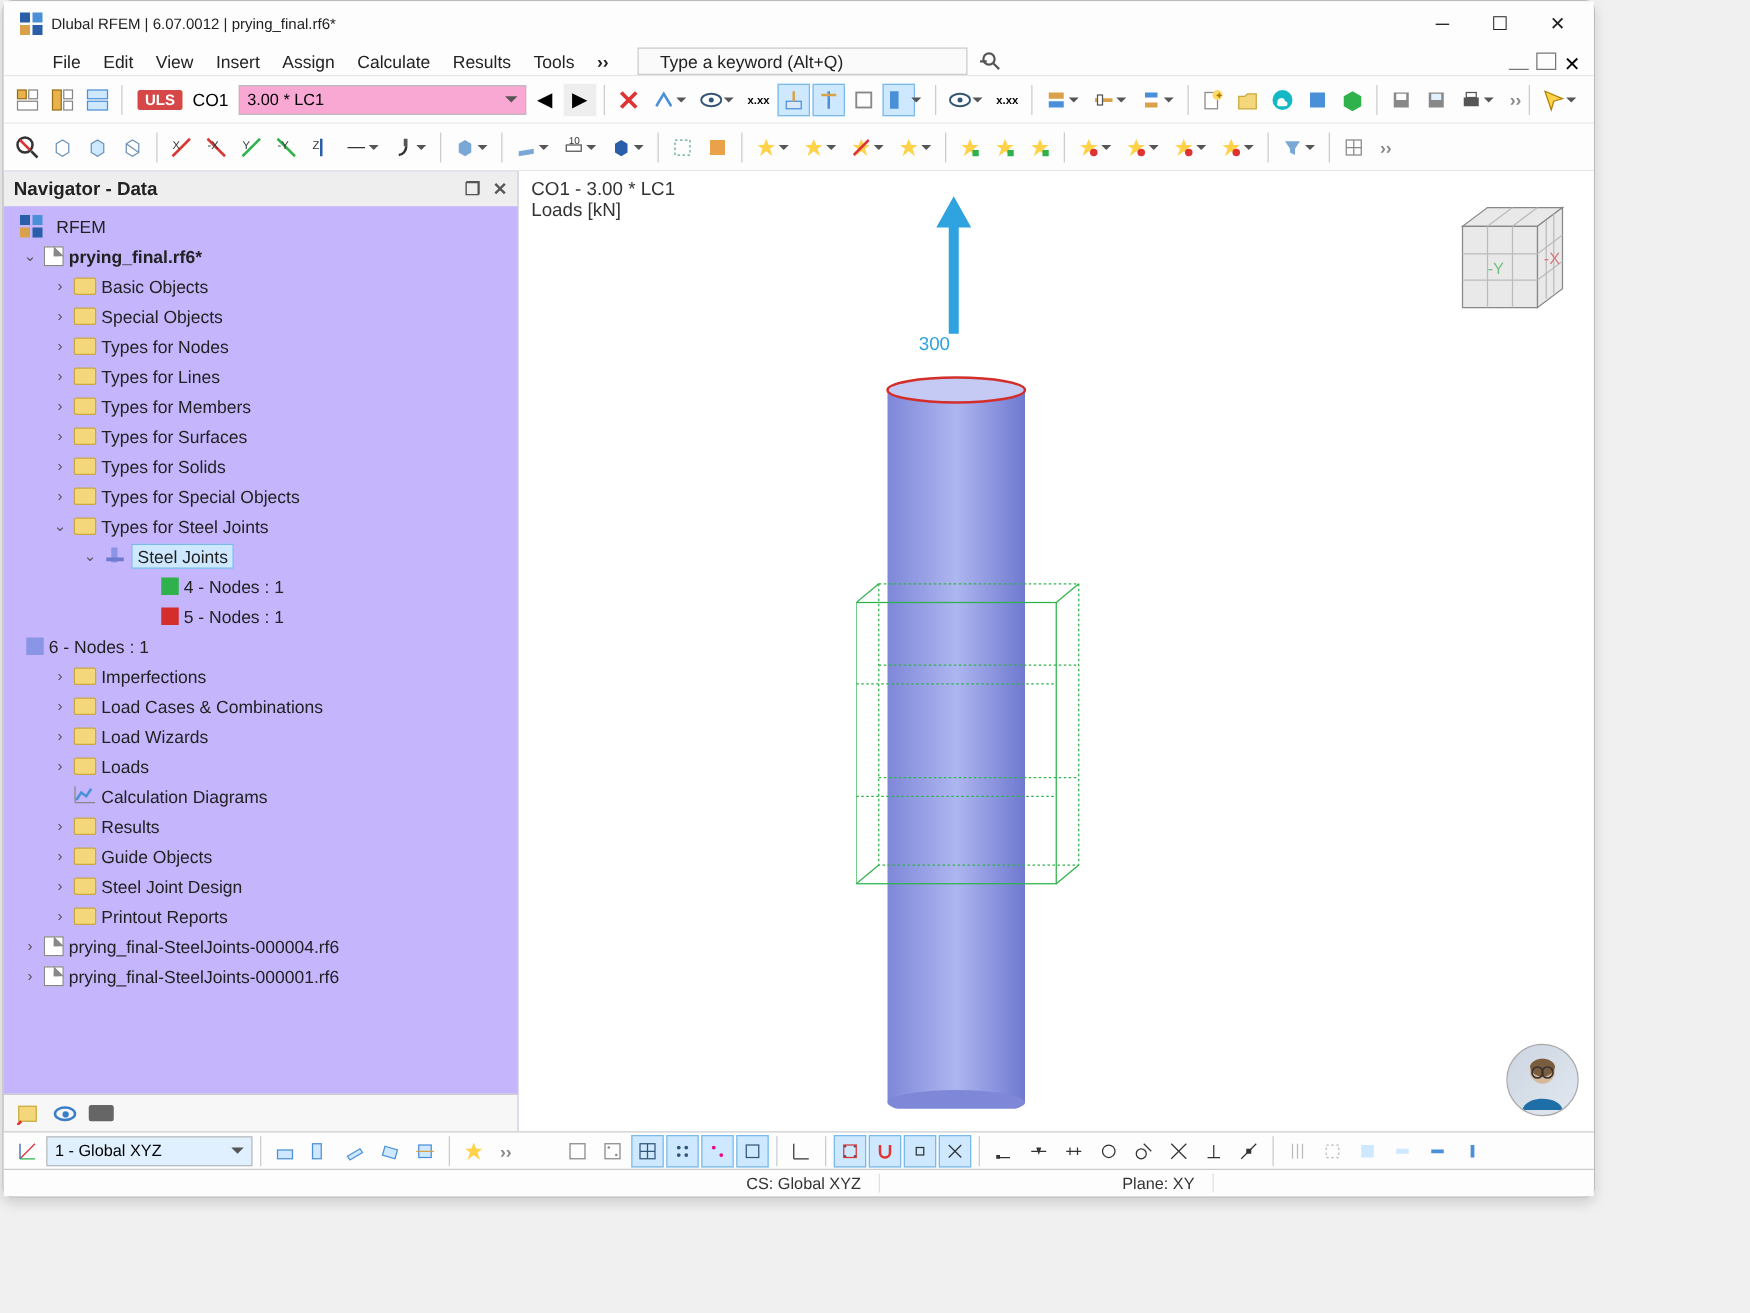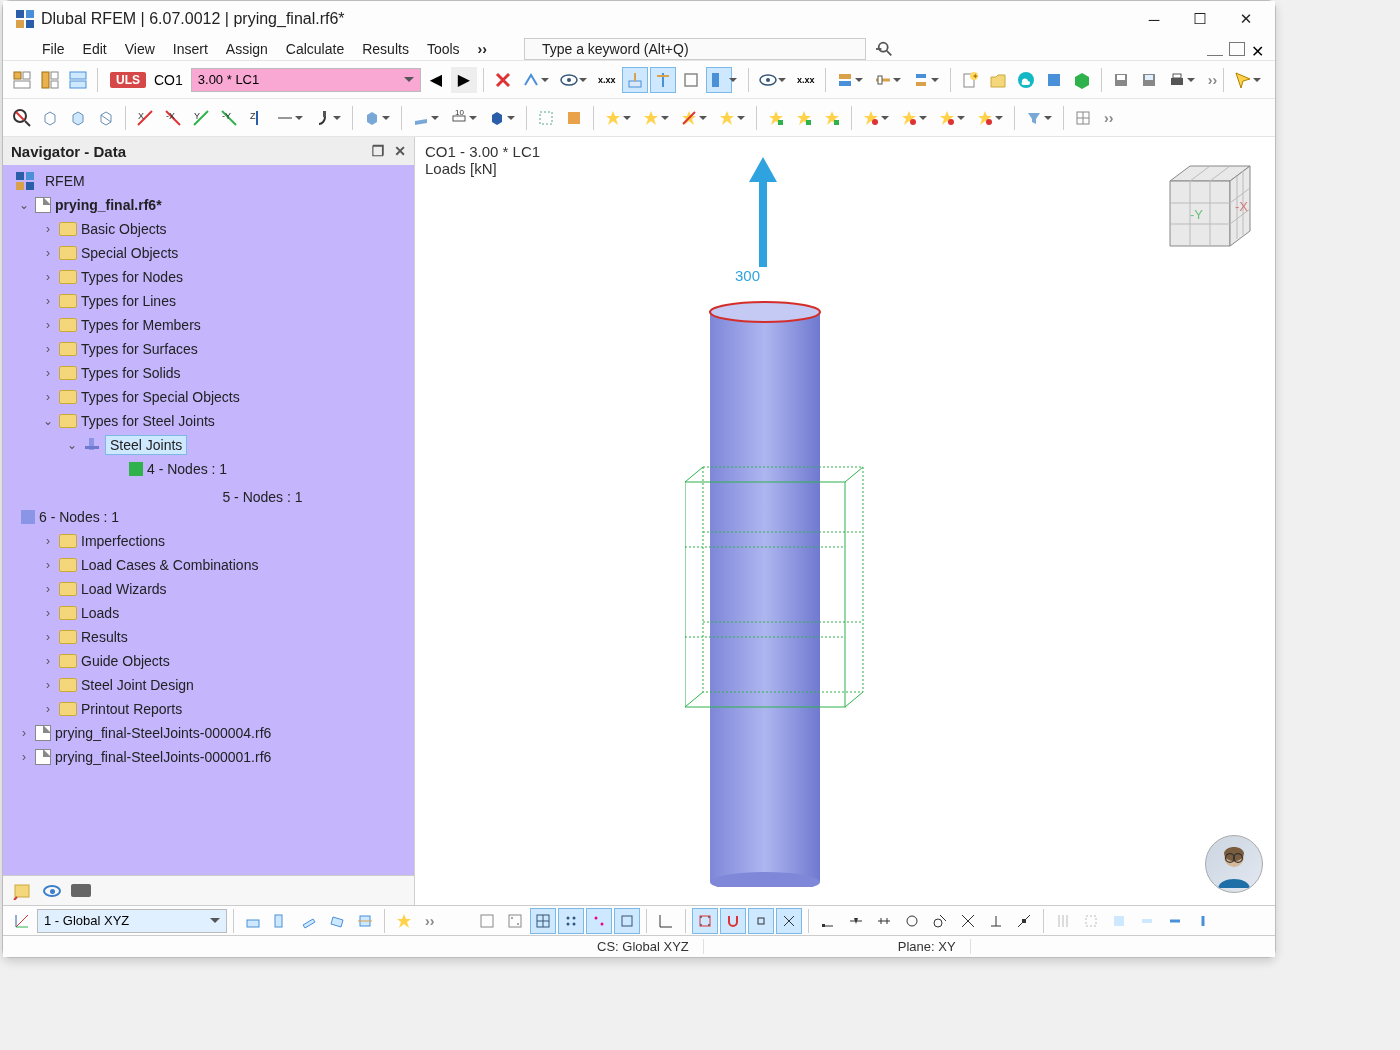--- a/index.html
+++ b/index.html
@@ -3,29 +3,29 @@
 <meta charset="utf-8">
 <style>
   * { box-sizing: border-box; font-family: "Segoe UI", Tahoma, sans-serif; }
   body { margin:0; background:#f0f0f0; width:1400px; height:1050px; overflow:hidden; position:relative; }
 
   .outer { position:absolute; top:0; left:2px; width:1274px; height:958px; background:#fdfdfd; border:1px solid #bcbcbc; border-radius:8px; box-shadow:0 4px 10px rgba(0,0,0,.15); display:flex; flex-direction:column; }
 
   
   .titlebar { height:36px; display:flex; align-items:center; padding:0 6px; background:#fdfdfd; }
   .appicon { width:20px; height:20px; margin:0 6px; }
-  .title-text { font-size:16px; color:#222; flex:0 0 auto; }
+  .title-text { font-size:12px; color:#222; flex:0 0 auto; }
   .titlebar-spacer { flex:1 1 auto; }
   .winbtn { width:46px; height:28px; display:flex; align-items:center; justify-content:center; font-size:15px; color:#222; }
 
   
   .menubar { height:24px; display:flex; align-items:center; padding-left:30px; background:#fdfdfd; border-bottom:1px solid #e5e5e5; gap:0; }
   .menubar span { padding:2px 9px; font-size:14px; color:#222; }
   .menu-more { color:#888; font-weight:bold; padding-left:6px; font-size:14px; }
-  .searchbox { margin-left:28px; height:22px; width:342px; border:1px solid #ccc; background:#fafafa; font-size:13px; color:#777; padding:2px 8px; display:flex; align-items:center; }
+  .searchbox { margin-left:14px; height:22px; width:264px; border:1px solid #ccc; background:#fafafa; font-size:13px; color:#777; padding:2px 8px; display:flex; align-items:center; }
   .mag { margin-left:10px; display:flex; align-items:center; color:#555; }
   .winfit { margin-left:auto; display:flex; gap:6px; padding-right:8px; }
   .winfit div { width:16px; height:14px; border:1px solid #777; }
 
   
   .toolbar { height:38px; display:flex; align-items:center; gap:2px; padding:0 6px; background:#fdfdfd; border-bottom:1px solid #e5e5e5; }
   .tbtn { width:26px; height:26px; display:flex; align-items:center; justify-content:center; border:1px solid transparent; position:relative; }
   .tbtn.active { background:#cde8ff; border:1px solid #7ab9e8; }
   .tdrop::after { content:""; position:absolute; right:-6px; top:10px; border:4px solid transparent; border-top-color:#555; }
   .tdrop { margin-right:10px; }
@@ -532,21 +532,21 @@
                   <rect x="6" y="2" width="5" height="12" fill="#8b95e6"></rect>
                   <rect x="2" y="10" width="14" height="3" fill="#6f79cf"></rect>
                 </svg></span>
               <span class="lbl sel">Steel Joints</span>
             </div>
             <div class="node" style="padding-left: 108px;">
               <span class="chev"></span>
               <span class="sq" style="background: rgb(47, 178, 76);"></span>
               <span class="lbl">4 - Nodes : 1</span>
             </div>
-            <div class="node" style="padding-left: 108px; flex-direction: column;">
+            <div class="node" style="padding-left: 108px;">
               <span class="chev"></span>
               <span class="sq" style="background: rgb(212, 46, 43);"></span>
               <span class="lbl">5 - Nodes : 1</span>
             </div>
             <div class="node" style="">
               <span class="chev"></span>
               <span class="sq" style="background: rgb(139, 149, 230);"></span>
               <span class="lbl">6 - Nodes : 1</span>
             </div>
             <div class="node" style="padding-left: 38px;">
@@ -561,20 +561,29 @@
             </div>
             <div class="node" style="padding-left: 38px;">
               <span class="chev">›</span>
               <span class="fld"></span>
               <span class="lbl">Load Wizards</span>
             </div>
             <div class="node" style="padding-left: 38px;">
               <span class="chev">›</span>
               <span class="fld"></span>
               <span class="lbl">Loads</span>
+            </div>
+            <div class="node" style="padding-left: 38px;">
+              <span class="chev"></span>
+              <span><svg width="18" height="16">
+                  <polyline points="2,12 6,6 10,9 14,3" fill="none" stroke="#4a90d9" stroke-width="2"></polyline>
+                  <line x1="1" y1="14" x2="17" y2="14" stroke="#888"></line>
+                  <line x1="1" y1="14" x2="1" y2="1" stroke="#888"></line>
+                </svg></span>
+              <span class="lbl">Calculation Diagrams</span>
             </div>
             <div class="node" style="padding-left: 38px;">
               <span class="chev">›</span>
               <span class="fld"></span>
               <span class="lbl">Results</span>
             </div>
             <div class="node" style="padding-left: 38px;">
               <span class="chev">›</span>
               <span class="fld"></span>
               <span class="lbl">Guide Objects</span>
@@ -682,21 +691,21 @@
   </div>
 
   <div class="botbar1">
     <div class="tbtn">
         <svg width="18" height="18">
           <line x1="3" y1="15" x2="15" y2="3" stroke="#d33"></line>
           <line x1="3" y1="15" x2="15" y2="15" stroke="#2fb24c"></line>
           <line x1="3" y1="15" x2="3" y2="3" stroke="#2a5ea8"></line>
         </svg>
       </div>
-    <div class="combo" style="width:190px;background:#e0f0ff;">
+    <div class="combo" style="width:165px;background:#e0f0ff;">
       <span>1 - Global XYZ</span>
       <div style="flex:1"></div>
         <div class="caret"></div>
     </div>
     <div class="tsep"></div>
     <div class="tbtn">
         <svg width="18" height="18">
           <rect x="3" y="8" width="12" height="7" fill="#cde8ff" stroke="#4a90d9"></rect>
         </svg>
       </div>

